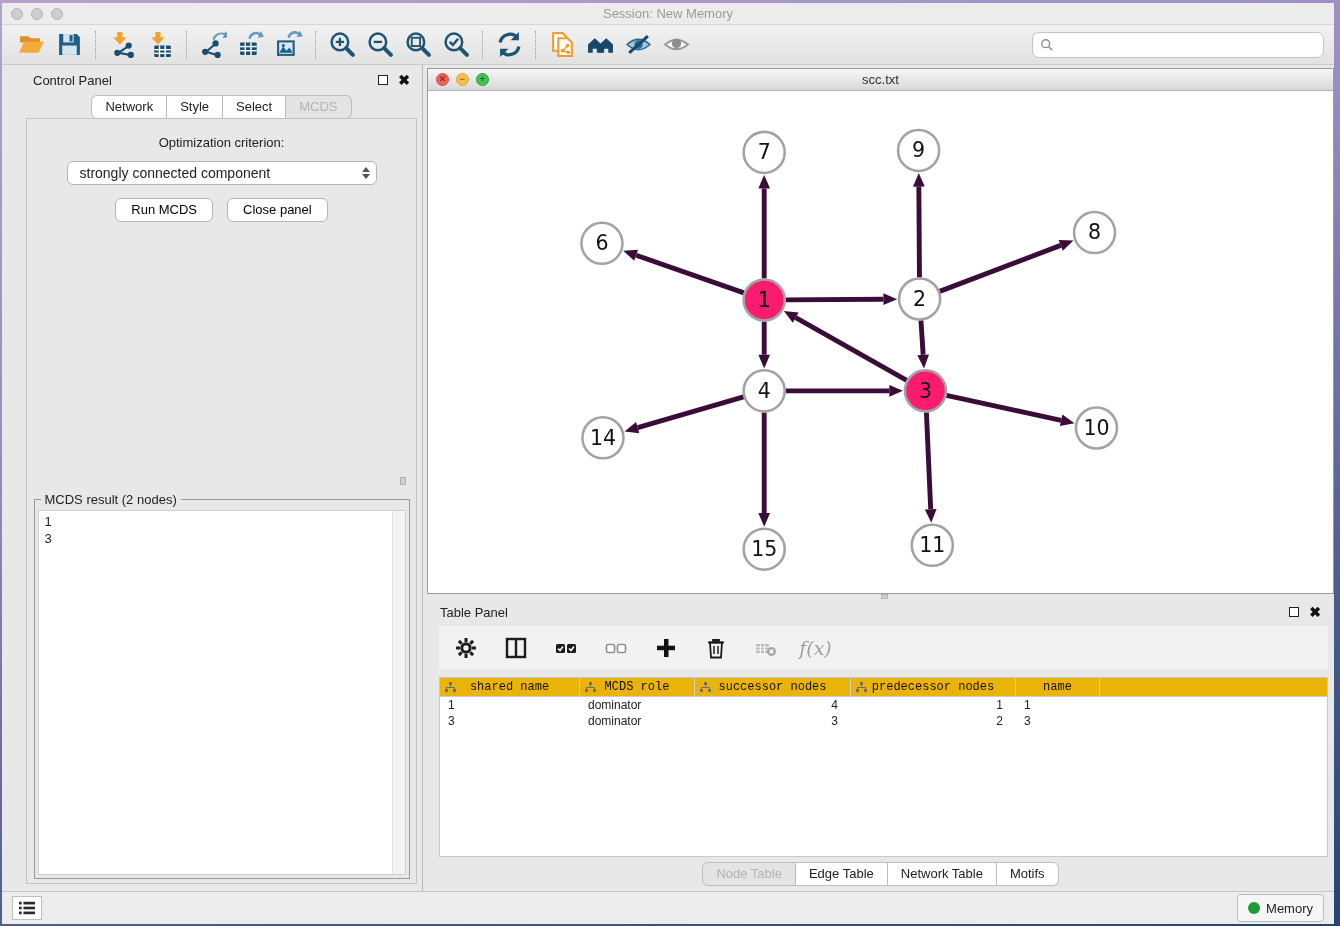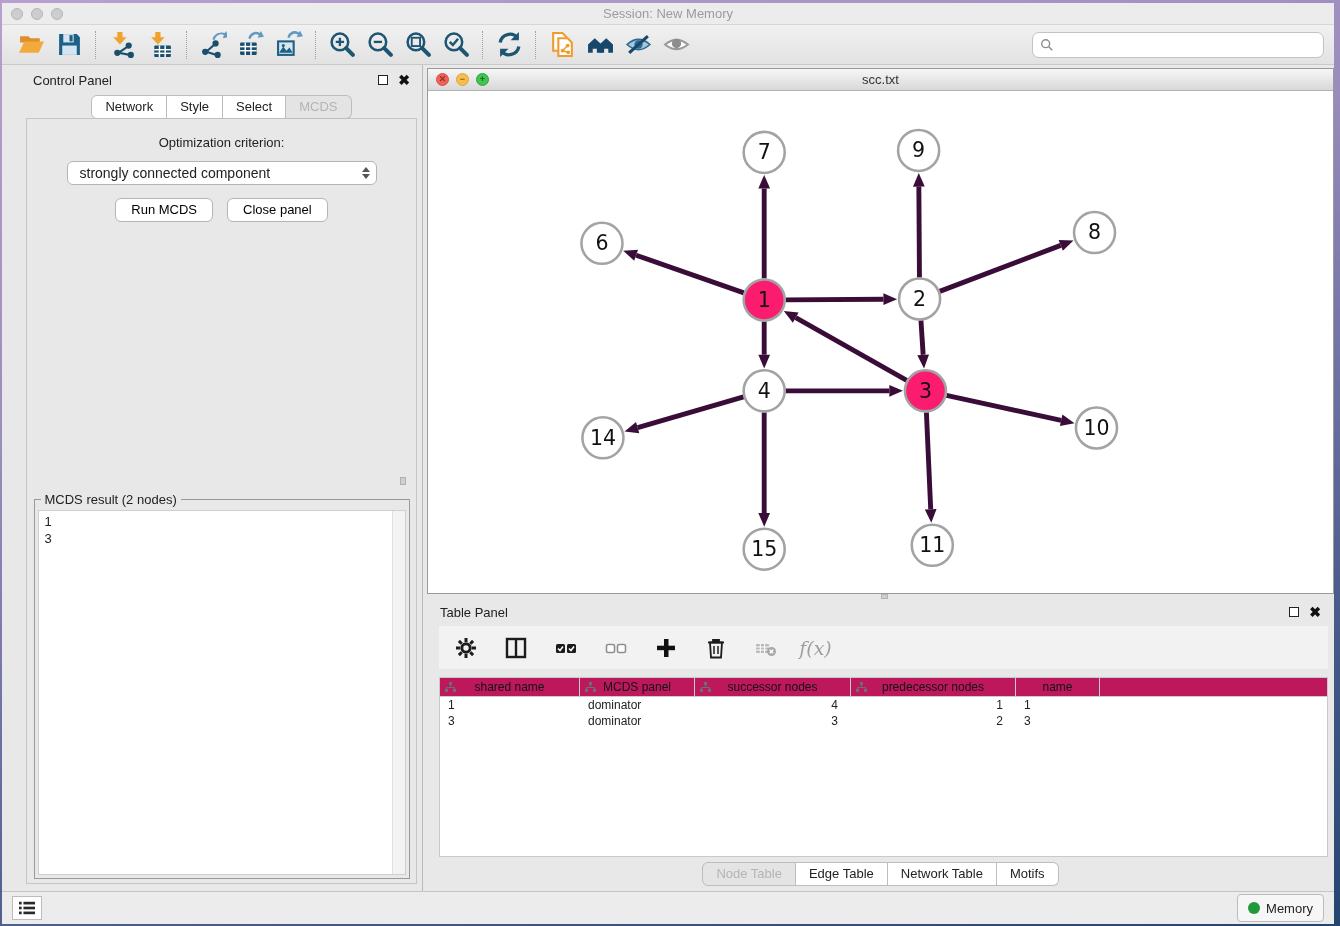--- a/index.html
+++ b/index.html
@@ -79,21 +79,21 @@
   .divider-v-grip { position:absolute; left:398px; top:412px; width:6px; height:8px; background:#cfcfcf; border:1px solid #b0b0b0; cursor:col-resize; z-index:5; }
 
   
   .table-panel { flex:1; display:flex; flex-direction:column; background:#e8e8e8; overflow:hidden; }
   .tp-header { height:26px; flex:none; display:flex; align-items:center; padding:0 13px; }
   .tp-toolbar { height:43px; flex:none; background:#f2f2f2; margin:1px 6px 0 12px; display:flex; align-items:center; padding:0 10px; gap:17px; }
   .tpi { width:33px; height:34px; display:flex; align-items:center; justify-content:center; cursor:pointer; }
   .tpi svg { width:22px; height:22px; }
   .fx { font-family:"DejaVu Serif", serif; font-style:italic; font-size:19px; color:#9e9e9e; }
   .tablewrap { flex:1; margin:8px 6px 0 12px; background:#fff; border:1px solid #c9c9c9; overflow:hidden; }
-  .thead { display:flex; height:19px; background:#be185d; border-bottom:1px solid #cccccc; }
+  .thead { display:flex; height:19px; background:#eab308; border-bottom:1px solid #cccccc;font-family:Liberation Mono, monospace; }
   .th { position:relative; border-right:1px solid #cccccc; font-size:12px; display:flex; align-items:center; justify-content:center; color:#111; }
   .th svg { position:absolute; left:5px; top:4px; width:11px; height:11px; }
   .tr { display:flex; height:16px; font-size:12px; align-items:center; }
   .td { overflow:hidden; white-space:nowrap; }
   .td.l { text-align:left; padding-left:8px; }
   .td.r { text-align:right; padding-right:13px; }
   .tp-tabs { height:34px; flex:none; display:flex; align-items:center; justify-content:center; }
 
   
   .statusbar { height:33px; flex:none; background:#ececec; border-top:1px solid #c5c5c5; display:flex; align-items:center; padding:0 10px; }
@@ -488,21 +488,21 @@
                     <rect x="4" y="0" width="3" height="3" fill="#6e6e6e"></rect>
                     <rect x="0" y="7" width="3" height="3" fill="#6e6e6e"></rect>
                     <rect x="8" y="7" width="3" height="3" fill="#6e6e6e"></rect>
                     <g stroke="#6e6e6e" stroke-width="1">
                       <line x1="5.5" y1="3" x2="5.5" y2="5.5"></line>
                       <line x1="1.5" y1="5.5" x2="9.5" y2="5.5"></line>
                       <line x1="1.5" y1="5.5" x2="1.5" y2="7"></line>
                       <line x1="9.5" y1="5.5" x2="9.5" y2="7"></line>
                     </g>
                   </svg>
-                  <span>MCDS panel</span>
+                  <span>MCDS role</span>
                 </div>
                 <div class="th" style="width: 156px;">
                   <svg viewBox="0 0 11 11">
                     <rect x="4" y="0" width="3" height="3" fill="#6e6e6e"></rect>
                     <rect x="0" y="7" width="3" height="3" fill="#6e6e6e"></rect>
                     <rect x="8" y="7" width="3" height="3" fill="#6e6e6e"></rect>
                     <g stroke="#6e6e6e" stroke-width="1">
                       <line x1="5.5" y1="3" x2="5.5" y2="5.5"></line>
                       <line x1="1.5" y1="5.5" x2="9.5" y2="5.5"></line>
                       <line x1="1.5" y1="5.5" x2="1.5" y2="7"></line>

